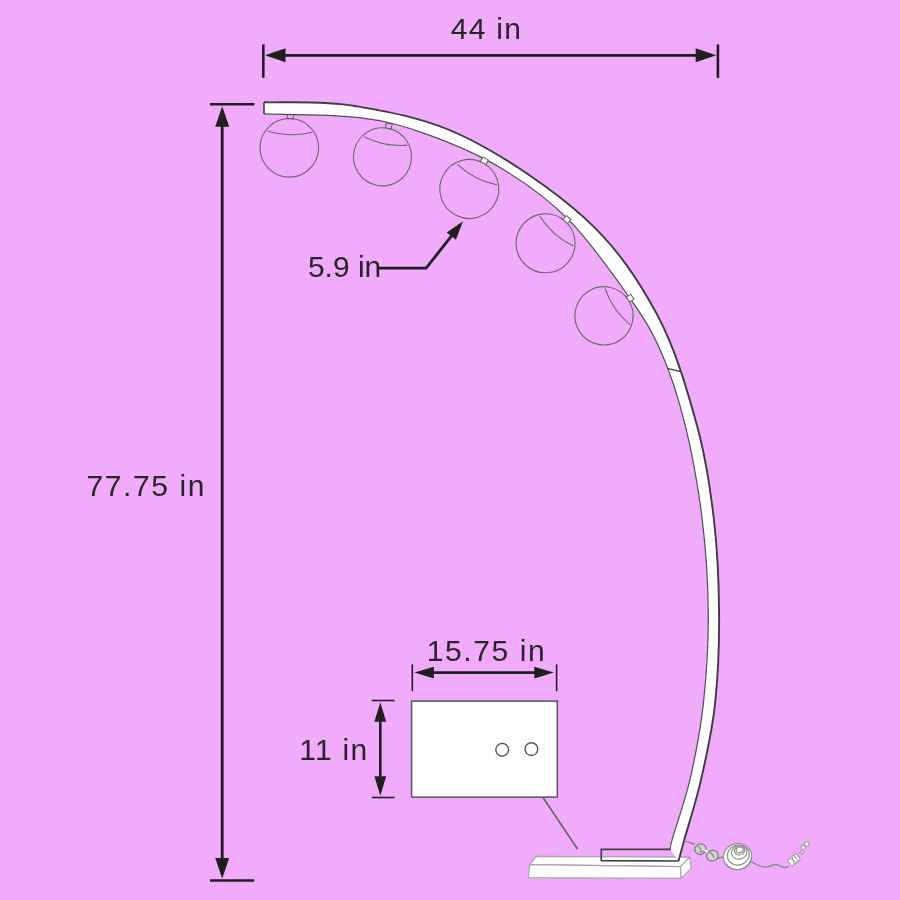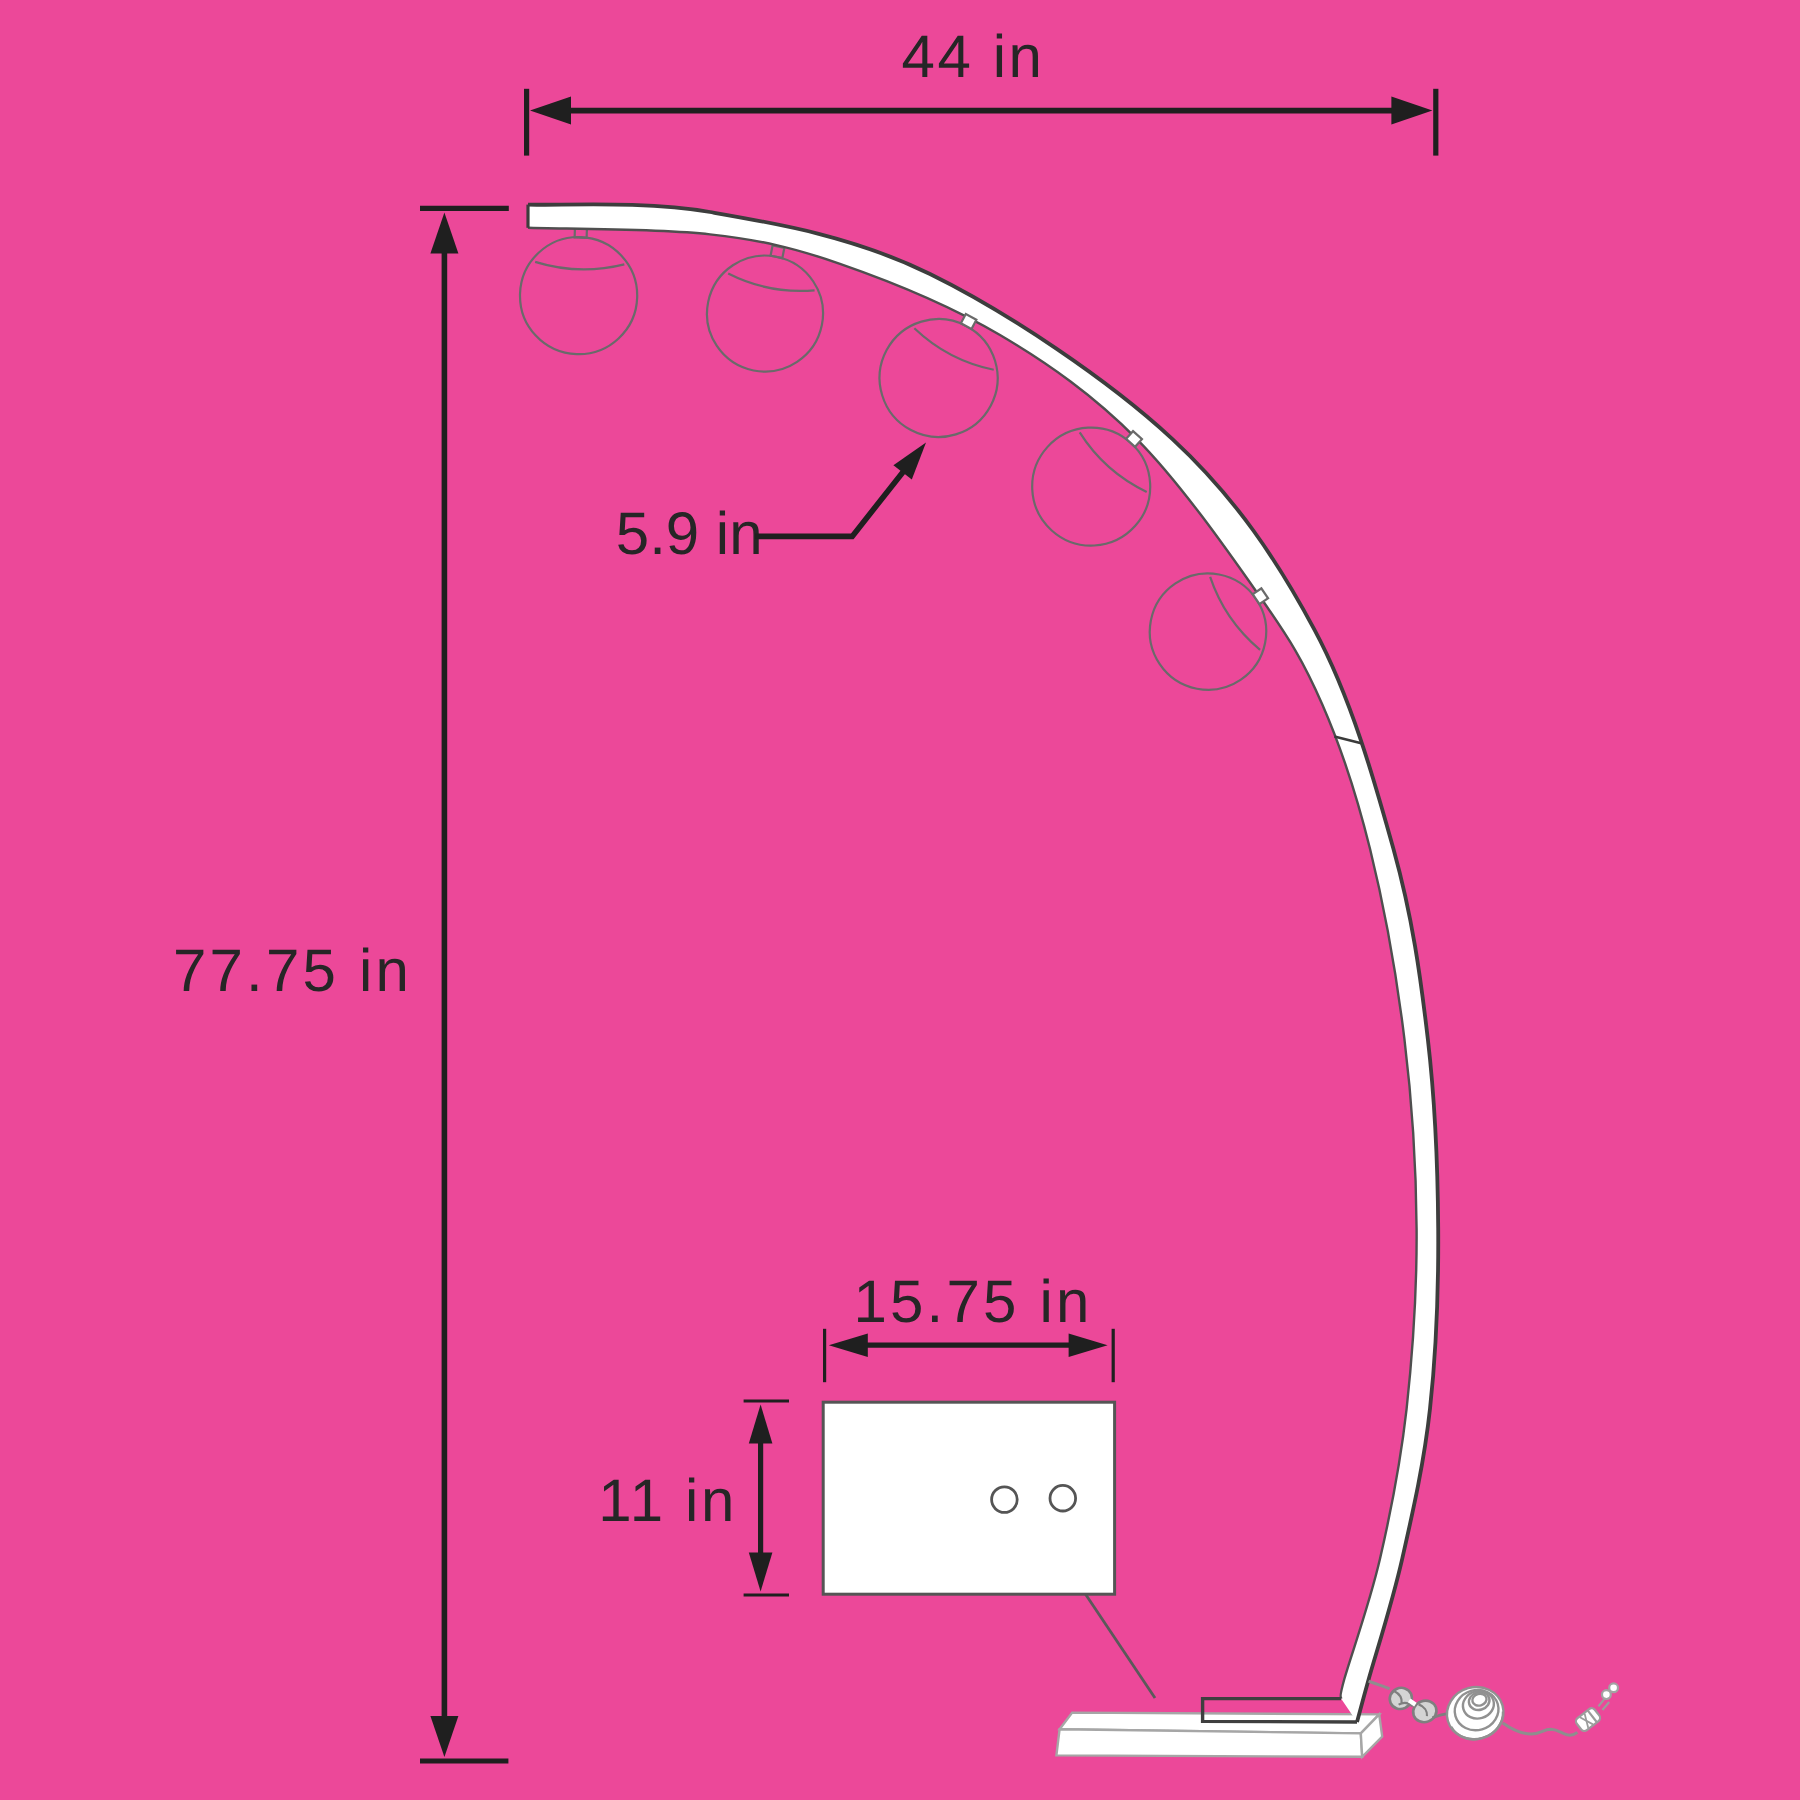--- a/index.html
+++ b/index.html
@@ -1,16 +1,16 @@
 <!DOCTYPE html>
 <html><head>
 <meta charset="utf-8">
 <style>
   html,body{margin:0;padding:0;background:#ffffff;}
-  #page{width:900px;height:900px;position:relative;background:#ec4899;overflow:hidden;}
+  #page{width:900px;height:900px;position:relative;background:#f0abfc;overflow:hidden;}
   svg{display:block;}
   text{font-family:"Liberation Sans", sans-serif;fill:#262626;}
 </style>
 </head>
 <body>
 <div id="page">
 <svg width="900" height="900" viewBox="0 0 900 900">
 
 <g>
   <text x="486.5" y="38.5" font-size="30" letter-spacing="1.3" text-anchor="middle">44 in</text>

